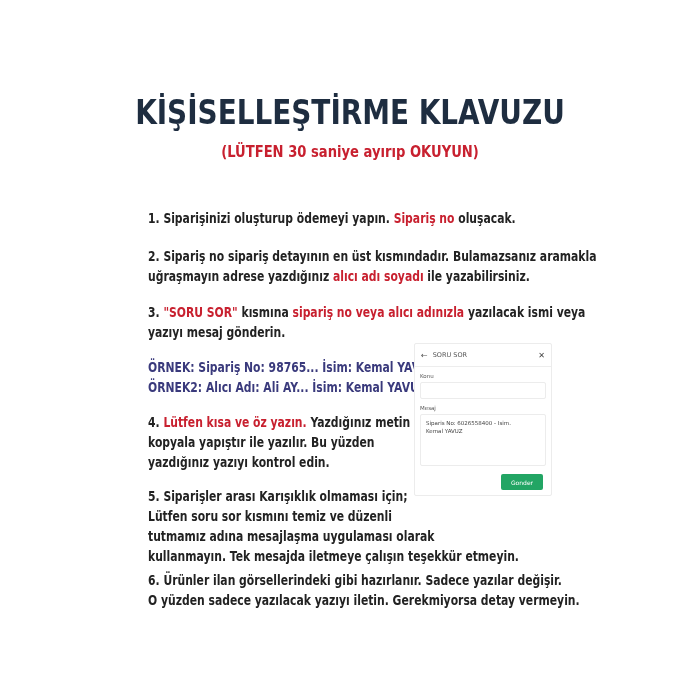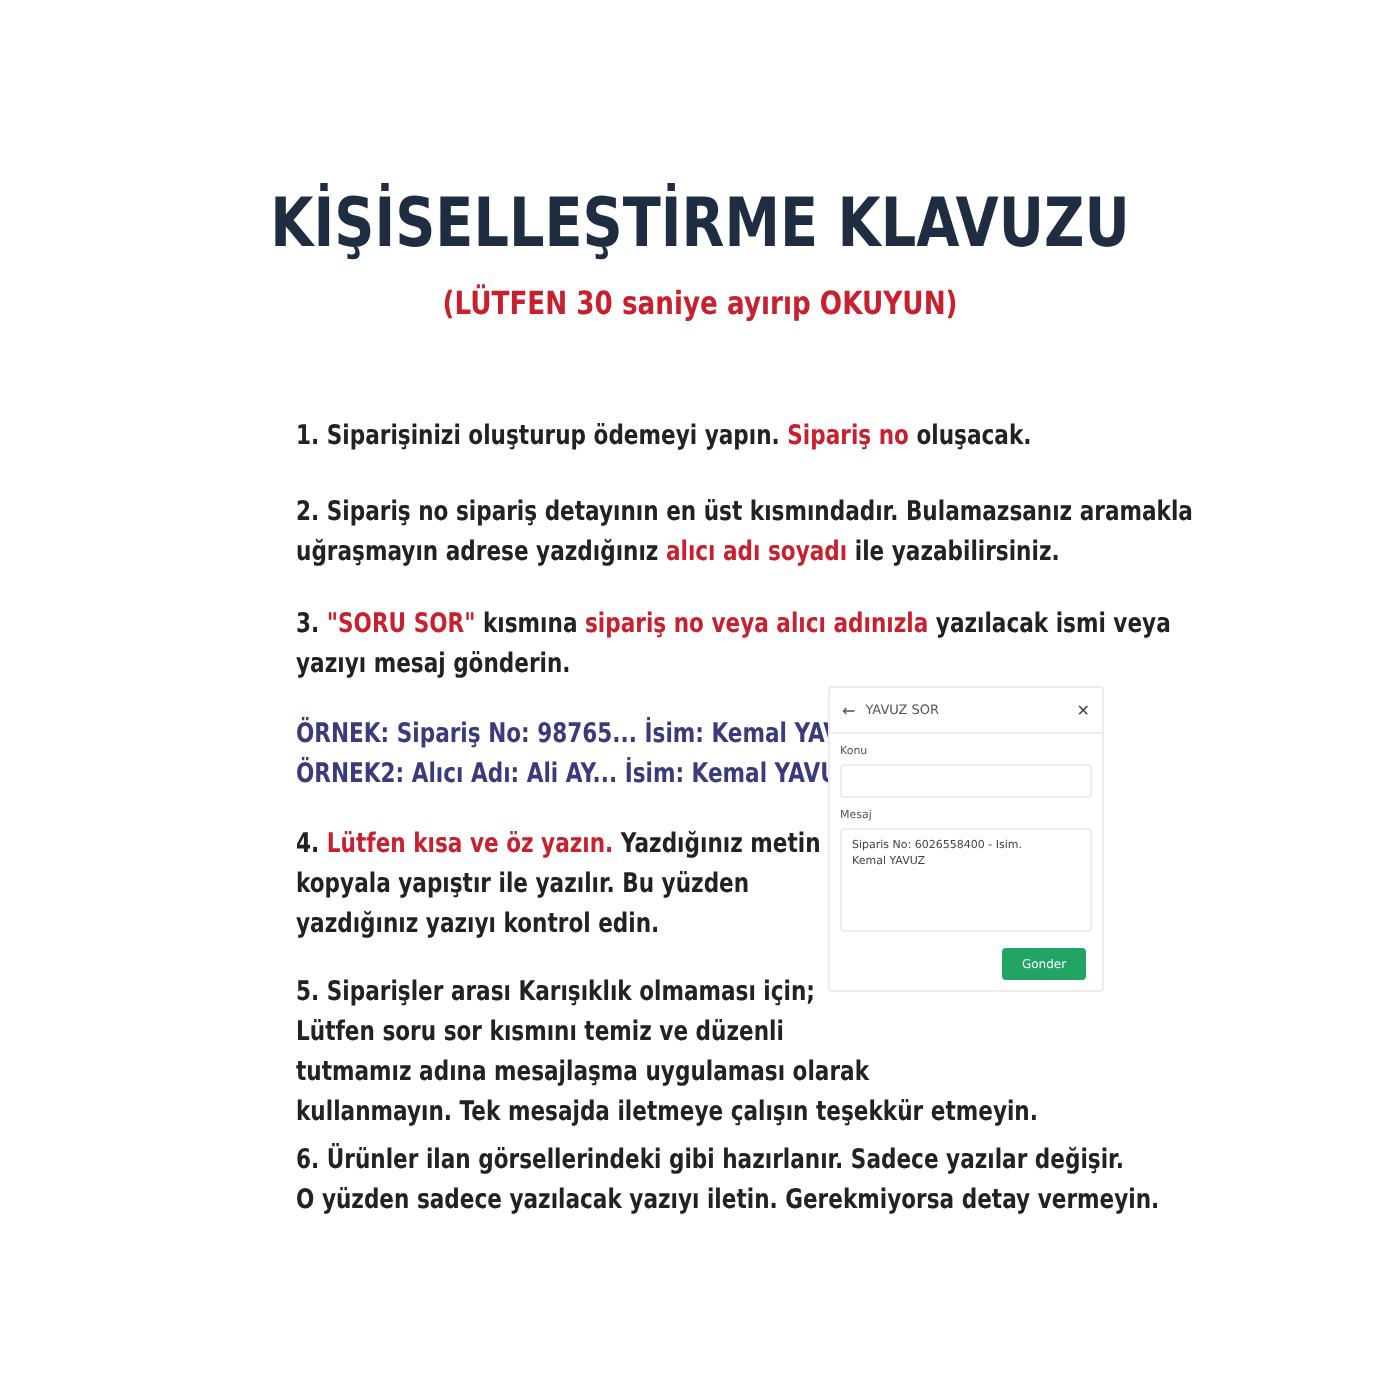--- a/index.html
+++ b/index.html
@@ -85,21 +85,21 @@
 </div>
 
 <div class="para" style="top:570px">
   <div>6. Ürünler ilan görsellerindeki gibi hazırlanır. Sadece yazılar değişir.</div>
   <div>O yüzden sadece yazılacak yazıyı iletin. Gerekmiyorsa detay vermeyin.</div>
 </div>
 
 <div class="panel">
   <div class="panel-header">
     <span class="back">←</span>
-    <span class="ttl">YAVUZ SOR</span>
+    <span class="ttl">SORU SOR</span>
     <span class="close">✕</span>
   </div>
   <div class="lbl">Konu</div>
   <div class="field"></div>
   <div class="lbl">Mesaj</div>
   <div class="msg">
     <div>Siparis No: 6026558400 - Isim.</div>
     <div>Kemal YAVUZ</div>
   </div>
   <div class="send">Gonder</div>

